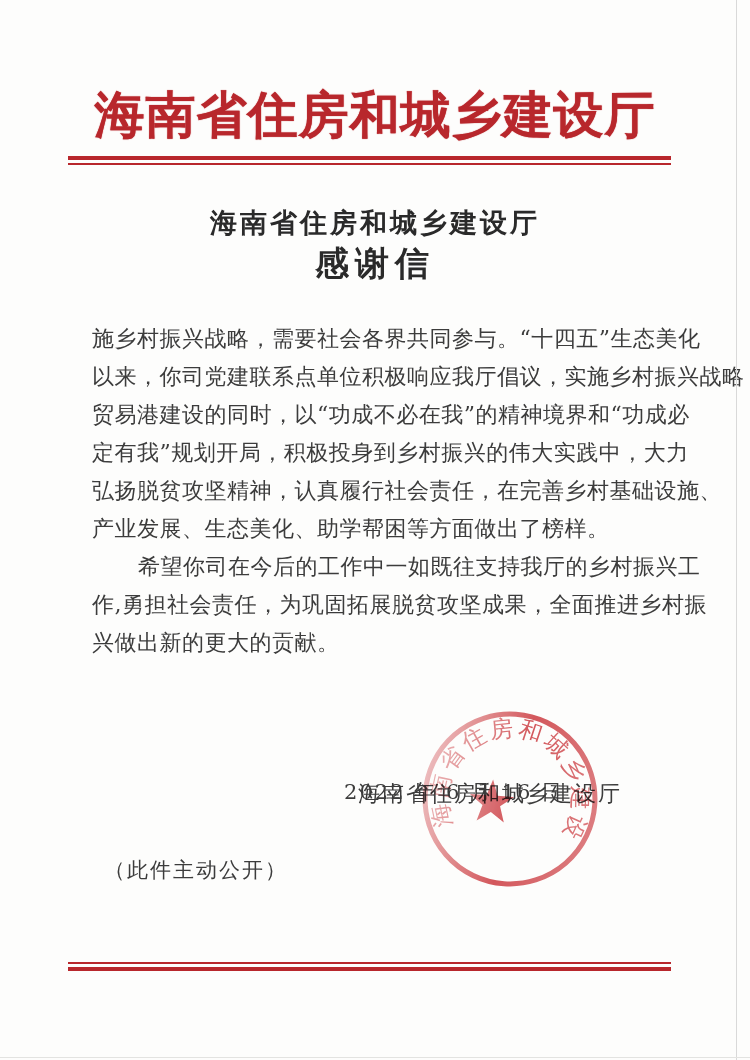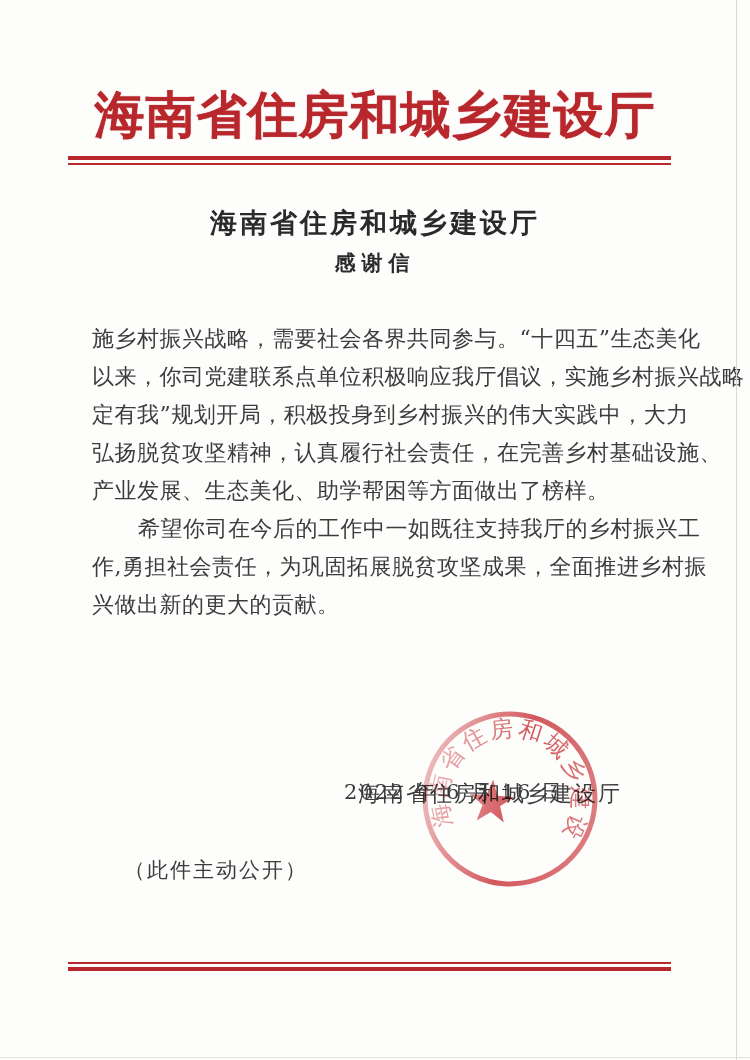--- a/index.html
+++ b/index.html
@@ -32,21 +32,21 @@
   .rule-footer { top:962px; }
   .bar-thick { height:4px; background:#b8272c; }
   .bar-thin  { height:2px; background:#b8272c; }
   .bar-gap   { height:3px; background:transparent; }
   
   .doc-title {
     position:absolute; top:203px; left:0; width:750px;
     text-align:center; color:#2a2a2a; font-weight:bold;
   }
   .doc-title .t1 { font-size:27px; line-height:40px; letter-spacing:3px; }
-  .doc-title .t2 { font-size:21px; line-height:40px; letter-spacing:6px; }
+  .doc-title .t2 { font-size:34px; line-height:40px; letter-spacing:6px; }
   
   .letter-body {
     position:absolute; left:92px; top:320px; width:572px;
     font-size:22px; color:#3c3c3c;
   }
   .line {
     height:38px; line-height:38px; white-space:nowrap;
     text-align:justify; text-align-last:justify; text-justify:distribute;
     letter-spacing:0.5px;
   }
@@ -57,21 +57,21 @@
   .signature {
     position:absolute; top:779px; right:128px;
     font-size:22px; color:#3c3c3c; letter-spacing:2px; white-space:nowrap;
   }
   .date {
     position:absolute; top:778px; right:186px;
     font-size:21px; color:#3c3c3c; letter-spacing:2px; white-space:nowrap;
   }
   .note {
     position:absolute; top:856px; left:104px;
-    font-size:21px; color:#3c3c3c; letter-spacing:2px; white-space:nowrap;margin-left:20px;
+    font-size:21px; color:#3c3c3c; letter-spacing:2px; white-space:nowrap;
   }
   
   .seal {
     position:absolute; left:419px; top:708px; width:182px; height:182px;
     mix-blend-mode:multiply; opacity:.88;
     transform:rotate(4deg);
     -webkit-mask-image:linear-gradient(100deg, rgba(0,0,0,.40) 8%, rgba(0,0,0,1) 52%, rgba(0,0,0,.78) 92%);
     mask-image:linear-gradient(100deg, rgba(0,0,0,.40) 8%, rgba(0,0,0,1) 52%, rgba(0,0,0,.78) 92%);
   }
 </style>
@@ -88,20 +88,21 @@
 
 <div class="doc-title">
   <div class="t1">海南省住房和城乡建设厅</div>
   <div class="t2">感谢信</div>
 </div>
 
 <div class="letter-body">
 
   <div class="line">施乡村振兴战略，需要社会各界共同参与。“十四五”生态美化</div>
   <div class="line">以来，你司党建联系点单位积极响应我厅倡议，实施乡村振兴战略</div>
+  <div class="line">贸易港建设的同时，以“功成不必在我”的精神境界和“功成必</div>
   <div class="line">定有我”规划开局，积极投身到乡村振兴的伟大实践中，大力</div>
   <div class="line">弘扬脱贫攻坚精神，认真履行社会责任，在完善乡村基础设施、</div>
   <div class="line last">产业发展、生态美化、助学帮困等方面做出了榜样。</div>
 
   <div class="line indent">希望你司在今后的工作中一如既往支持我厅的乡村振兴工</div>
   <div class="line">作,勇担社会责任，为巩固拓展脱贫攻坚成果，全面推进乡村振</div>
   <div class="line last">兴做出新的更大的贡献。</div>
 </div>
 
 <div class="signature">海南省住房和城乡建设厅</div>

